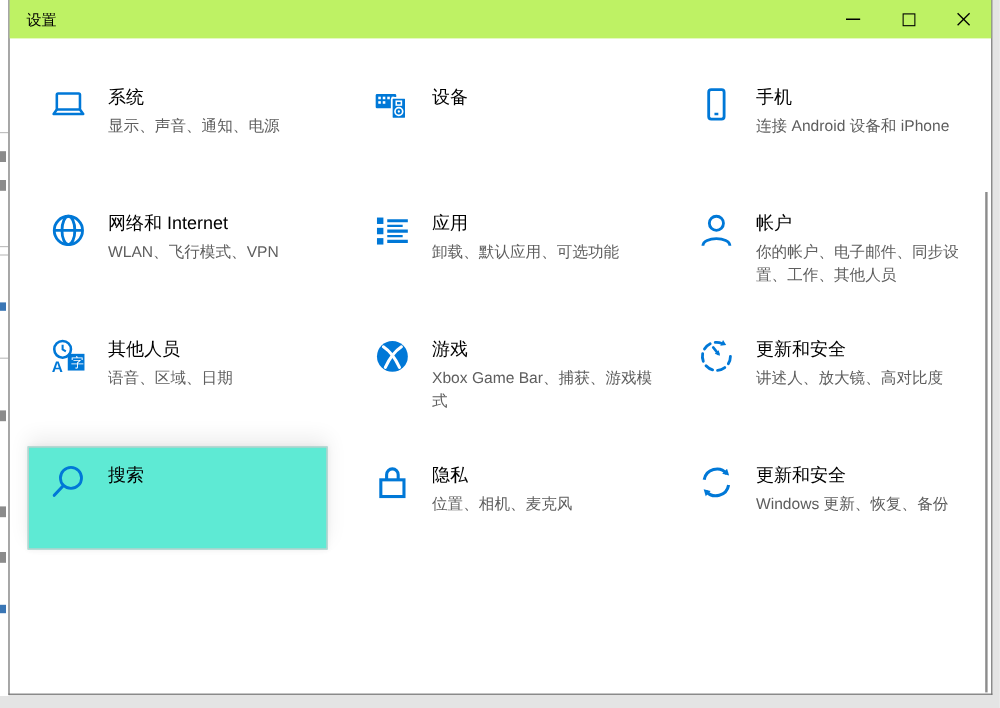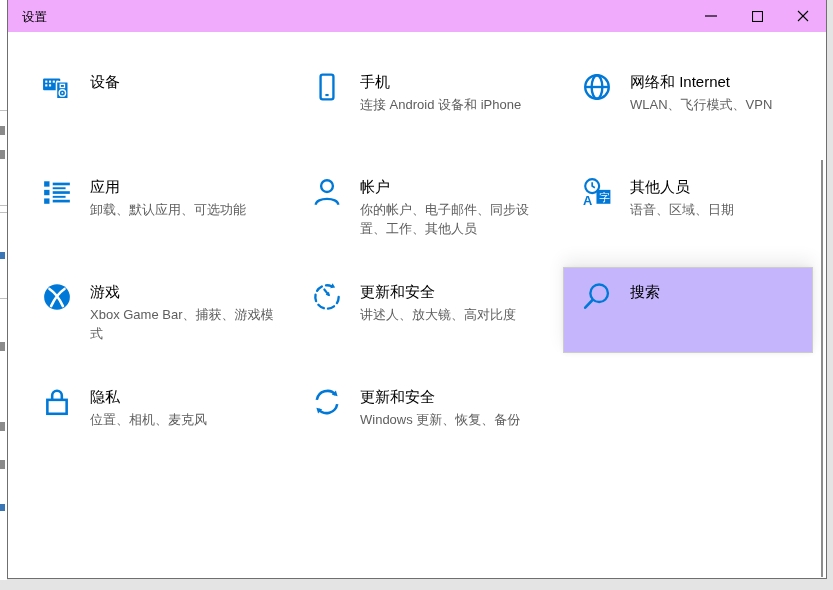--- a/index.html
+++ b/index.html
@@ -10,31 +10,31 @@
   .bg-sliver { position:absolute; left:0; top:0; width:7px; height:580px; background:#ffffff; }
   .bg-sliver .frag { position:absolute; left:0; background:#9a9a9a; }
   .bg-sliver .frag.line { width:7px; height:1px; background:#c0c0c0; }
   .bg-sliver .frag.blob { width:5px; height:9px; background:#8b8b8b; }
   .bg-sliver .frag.blue { width:5px; height:7px; background:#3a76b5; }
 
   
   .window { position:absolute; left:7px; top:0; width:820px; height:579px;
     background:#ffffff; border:1px solid #6f6f6f; border-top:none; }
 
-  .titlebar { position:absolute; left:0; top:0; width:100%; height:32px; background:#f0abfc;text-align:right; }
+  .titlebar { position:absolute; left:0; top:0; width:100%; height:32px; background:#bef264;text-align:right; }
   .titlebar-title { position:absolute; left:14px; top:9px; font-size:12.5px; color:#000; }
   .caption-btn { position:absolute; top:0; width:46px; height:32px;
     display:flex; align-items:center; justify-content:center; background:transparent; }
   .btn-min { right:92px; } .btn-max { right:46px; } .btn-close { right:0; }
 
   .tiles-grid { position:absolute; left:15px; top:57px; width:790px;
     display:grid; grid-template-columns:250px 250px 250px; column-gap:20px; row-gap:19px; }
 
   .tile { position:relative; width:250px; height:86px; border:1px solid transparent; cursor:pointer; }
-  .tile.highlighted { border:1px solid #cccccc; background:#c4b5fd;
+  .tile.highlighted { border:1px solid #cccccc; background:#5eead4;
     box-shadow:0 -8px 16px rgba(0,0,0,0.07), 0 0 5px rgba(0,0,0,0.06); }
   .tile-icon { position:absolute; left:18px; top:14px; width:30px; height:30px; display:block; }
   .tile-icon svg { width:30px; height:30px; display:block; }
   .tile-title { position:absolute; left:66px; top:14px; font-size:15px; color:#000; line-height:20px; white-space:nowrap; }
   .tile-subtitle { position:absolute; left:66px; top:37px; width:184px;
     font-size:13px; color:#5e5e5e; line-height:19px; }
 
   
   .scrollbar { position:absolute; right:3px; top:160px; bottom:1px; width:2px; background:#8c8c8c; }
 </style>
@@ -74,20 +74,30 @@
           <line x1="1" y1="1" x2="11" y2="11" stroke="#000" stroke-width="1.1"></line>
           <line x1="11" y1="1" x2="1" y2="11" stroke="#000" stroke-width="1.1"></line>
         </svg>
     </span>
   </div>
 
   <div class="tiles-grid" id="tiles-grid">
       <div class="tile">
         <span class="tile-icon">
           <svg viewBox="0 0 28 28">
+            <rect x="5" y="5.5" width="18" height="12.5" rx="1" fill="none" stroke="#0078d7" stroke-width="2"></rect>
+            <path d="M5 18 L2.5 21.5 H25.5 L23 18" fill="none" stroke="#0078d7" stroke-width="2" stroke-linejoin="round"></path>
+          </svg>
+        </span>
+        <div class="tile-title">系统</div>
+        <div class="tile-subtitle">显示、声音、通知、电源</div>
+      </div>
+      <div class="tile">
+        <span class="tile-icon">
+          <svg viewBox="0 0 28 28">
             <rect x="1" y="6" width="16" height="11" rx="1" fill="#0078d7"></rect>
             <rect x="3" y="8" width="2" height="2" fill="#fff"></rect>
             <rect x="6.5" y="8" width="2" height="2" fill="#fff"></rect>
             <rect x="10" y="8" width="2" height="2" fill="#fff"></rect>
             <rect x="3" y="11.5" width="2" height="2" fill="#fff"></rect>
             <rect x="6.5" y="11.5" width="2" height="2" fill="#fff"></rect>
             <rect x="13.5" y="8" width="2" height="2" fill="#fff"></rect>
             <rect x="13.5" y="9" width="11" height="16" rx="1" fill="#0078d7" stroke="#fff" stroke-width="1.4"></rect>
             <rect x="17" y="11.5" width="4" height="3" fill="none" stroke="#fff" stroke-width="1.2"></rect>
             <circle cx="19" cy="19.5" r="3" fill="none" stroke="#fff" stroke-width="1.3"></circle>

